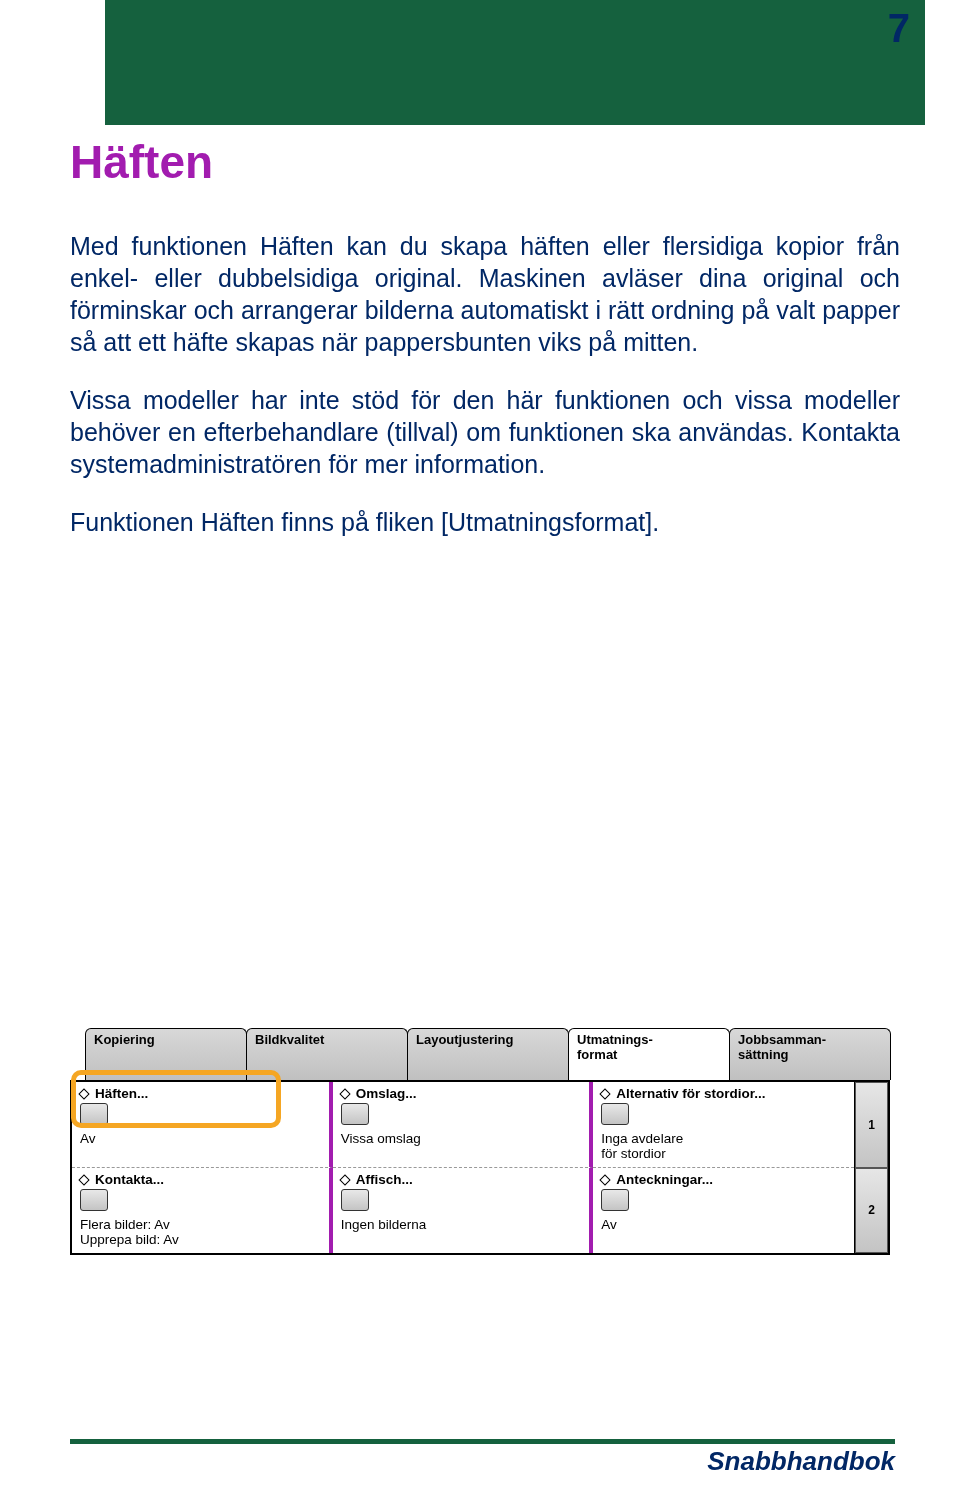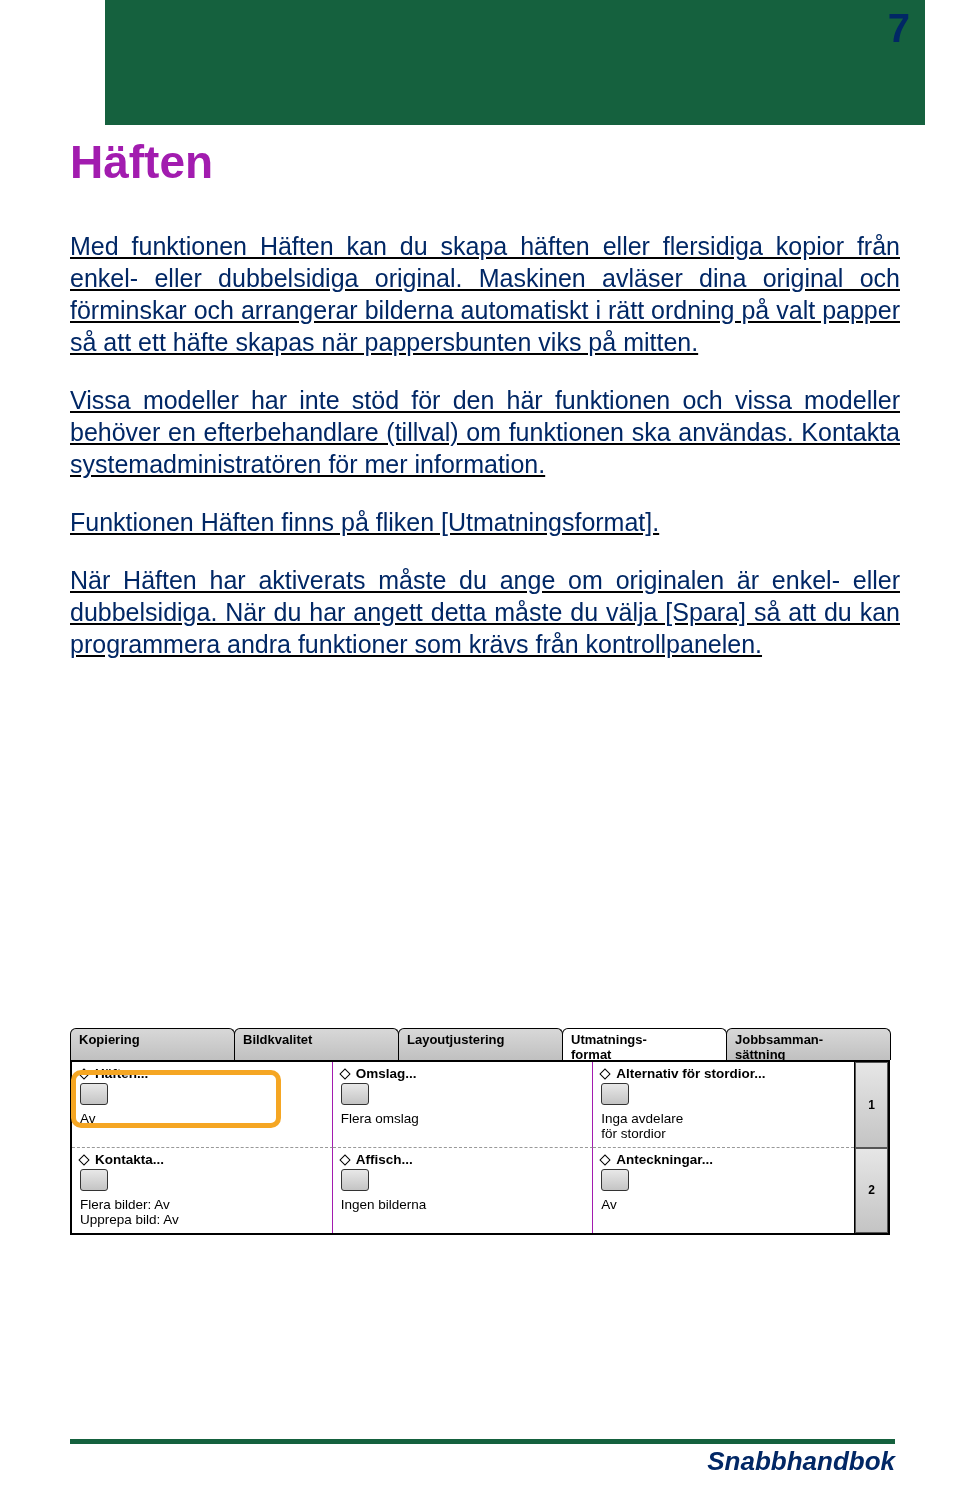--- a/index.html
+++ b/index.html
@@ -1,29 +1,29 @@
 <!DOCTYPE html>
 <html><head>
 <meta charset="utf-8">
 <style>
   * { box-sizing: border-box; margin: 0; padding: 0; }
   html, body { width: 960px; height: 1507px; background: #fff; font-family: Arial, Helvetica, sans-serif; }
   .page { width: 960px; height: 1507px; position: relative; padding: 0 70px 0 70px; }
   .topbar { position: absolute; top: 0; left: 105px; right: 35px; height: 125px; background: #15613e; }
   .pagenum { position: absolute; top: 6px; right: 50px; font-size: 40px; font-weight: bold; color: #012765; }
   .title { position: absolute; top: 135px; left: 70px; font-size: 46px; font-weight: bold; color: #a21caf; }
-  .body { position: absolute; top: 230px; left: 70px; right: 60px; text-decoration: underline; }
+  .body { position: absolute; top: 230px; left: 70px; right: 60px; }
   .body p { color: #012765; font-size: 25px; line-height: 1.28; margin-bottom: 26px; text-align: justify; }
   .ui-area { position: absolute; top: 1028px; left: 70px; width: 820px; }
-  .ui-tabs { display: flex; height: 32px; }
+  .ui-tabs { display: flex; height: 52px; margin-left: 15px; }
   .ui-tab { flex: 1; background: linear-gradient(#d8d8d8,#c0c0c0); border: 1px solid #000; border-bottom: none; border-top-left-radius: 6px; border-top-right-radius: 6px; padding: 3px 8px; font-size: 13px; font-weight: bold; font-family: Arial, sans-serif; color: #000; margin-right: -1px; display: flex; align-items: flex-start; position: relative; }
   .ui-tab.active { background: #fff; z-index: 2; }
   .ui-panel { border: 2px solid #000; background: #fff; padding: 0; position: relative; }
   .ui-grid { display: grid; grid-template-columns: 1fr 1fr 1fr 34px; }
-  .ui-cell { padding: 4px 8px 6px 8px; border-right: 1px solid #a21caf; font-size: 13.5px; font-family: Arial, sans-serif; color: #000; }
+  .ui-cell { padding: 4px 8px 6px 8px; border-right: 4px solid #a21caf; font-size: 13.5px; font-family: Arial, sans-serif; color: #000; }
   .ui-cell-header { display: flex; align-items: center; gap: 4px; font-weight: bold; }
   .diamond { display: inline-block; width: 8px; height: 8px; border: 1px solid #000; transform: rotate(45deg); margin-right: 3px; flex-shrink: 0; }
   .ui-cell-value { display: flex; align-items: flex-start; gap: 6px; margin-top: 2px; flex-direction: column; }
   .ui-button { width: 28px; height: 22px; background: linear-gradient(#e8e8e8,#c4c4c4); border: 1px solid #333; border-radius: 3px; flex-shrink: 0; }
   .ui-highlight { border: 5px solid #f5a623; border-radius: 10px; position: absolute; top: 42px; left: 1px; width: 210px; height: 58px; z-index: 5; pointer-events: none; }
   .scroll-col { display: flex; flex-direction: column; border-left: 1px solid #000; }
   .scroll-btn { flex: 1; background: linear-gradient(#e6e6e6,#c4c4c4); border: 1px solid #555; display: flex; align-items: center; justify-content: center; font-size: 12px; font-weight: bold; min-height: 44px; }
   .row-sep { border-top: 1px dashed #999; }
   .footer-bar { position: absolute; bottom: 63px; left: 70px; right: 65px; height: 5px; background: #15613e; }
   .footer-label { position: absolute; bottom: 30px; right: 65px; color: #012765; font-size: 26px; font-style: italic; font-weight: bold; }
@@ -33,21 +33,20 @@
 
 <div class="page">
   <div class="topbar"></div>
   <div class="pagenum">7</div>
   <h1 class="title">Häften</h1>
 
   <div class="body">
     <p>Med funktionen Häften kan du skapa häften eller flersidiga kopior från enkel- eller dubbelsidiga original. Maskinen avläser dina original och förminskar och arrangerar bilderna automatiskt i rätt ordning på valt papper så att ett häfte skapas när pappersbunten viks på mitten.</p>
     <p>Vissa modeller har inte stöd för den här funktionen och vissa modeller behöver en efterbehandlare (tillval) om funktionen ska användas. Kontakta systemadministratören för mer information.</p>
     <p>Funktionen Häften finns på fliken [Utmatningsformat].</p>
-    <p>När Häften har aktiverats måste du ange om originalen är enkel- eller dubbelsidiga. När du har angett detta måste du välja [Spara] så att du kan programmera andra funktioner som krävs från kontrollpanelen.</p>
   </div>
 
   <div class="ui-area">
     <div class="ui-tabs">
       <div class="ui-tab">
           <span style="white-space:pre-line">Kopiering</span>
         </div>
       <div class="ui-tab">
           <span style="white-space:pre-line">Bildkvalitet</span>
         </div>
@@ -77,21 +76,21 @@
               <span style="white-space:pre-line">Av</span>
             </div>
         </div>
         <div class="ui-cell">
           <div class="ui-cell-header">
               <span class="diamond"></span>
               <span>Omslag...</span>
             </div>
           <div class="ui-cell-value">
               <span class="ui-button"></span>
-              <span style="white-space:pre-line">Flera omslag</span>
+              <span style="white-space:pre-line">Vissa omslag</span>
             </div>
         </div>
         <div class="ui-cell" style="border-right:none">
           <div class="ui-cell-header">
               <span class="diamond"></span>
               <span>Alternativ för stordior...</span>
             </div>
           <div class="ui-cell-value">
               <span class="ui-button"></span>
               <span style="white-space:pre-line">Inga avdelare

